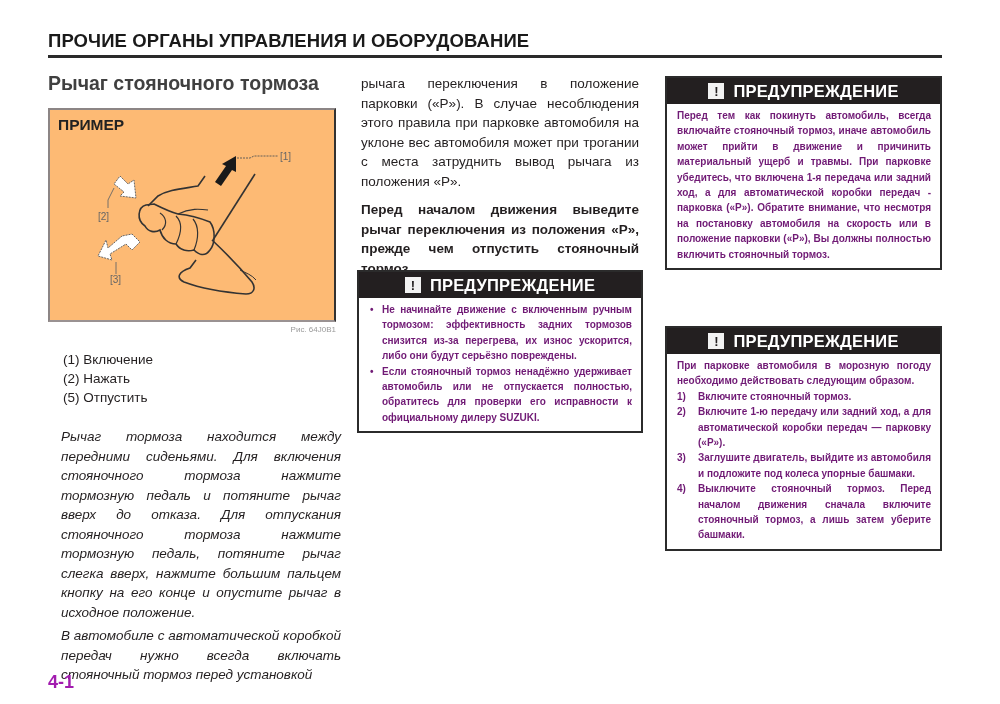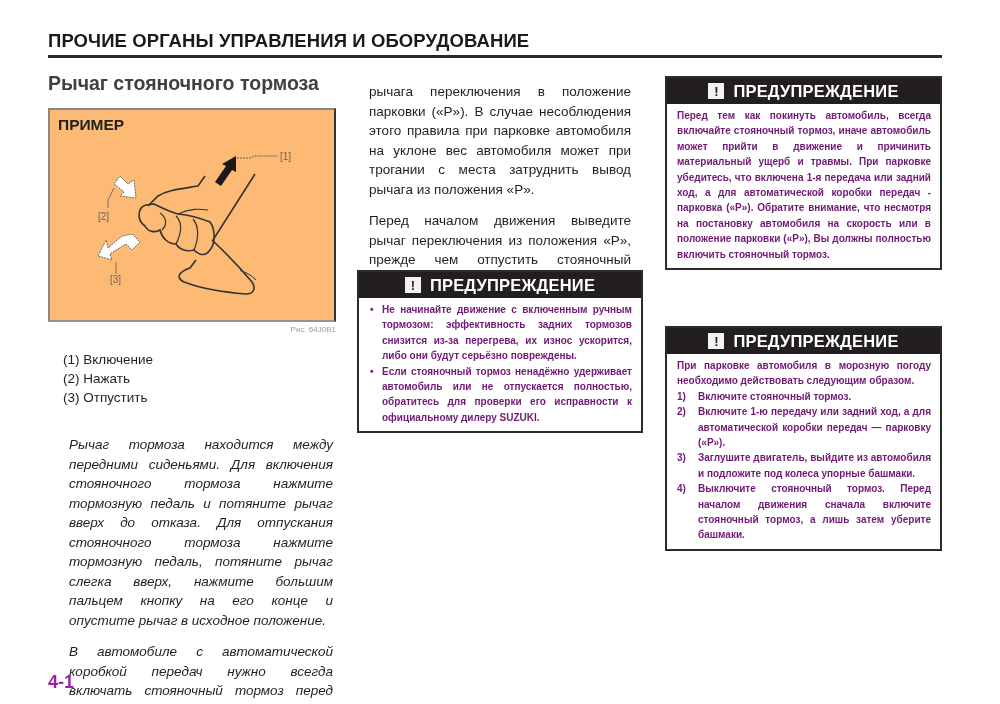--- a/index.html
+++ b/index.html
@@ -18,24 +18,24 @@
   .section-title { font-size: 19.5px; font-weight: bold; color: #404040; line-height: 26px; white-space: nowrap; }
 
   .figure { position: absolute; left: 0; top: 38px; width: 288px; height: 214px; border: 2px solid #8c8585; border-right-color: #333; border-bottom-color: #9a9292; background: #fdba74; }
   .figure-label { position: absolute; left: 8px; top: 6px; font-size: 15.5px; font-weight: bold; color: #222; }
   .figure svg { position: absolute; left: 0; top: 0; }
   .figure-caption { position: absolute; right: 0; top: 255px; font-size: 8px; color: #9a9a9a; padding-left: 48px; }
 
   .legend { position: absolute; left: 15px; top: 280px; font-size: 13.5px; line-height: 19px; color: #231f20; }
 
   .body-text { font-size: 13.5px; line-height: 19.5px; text-align: justify; color: #231f20; }
-  .body-text p { margin: 12px; }
+  .body-text p { margin: 4px; }
   .left-body { position: absolute; left: 9px; top: 353px; width: 288px; font-style: italic; }
 
-  .mid-body p + p { margin-top: 9px; }
+  .mid-body p + p { margin-top: 9px; font-weight: bold; }
 
   .warn-box { border: 2px solid #2b2b2b; background: #fff; }
   .warn-head { background: #231f20; color: #fff; height: 26px; display: flex; align-items: center; justify-content: center; gap: 9px; }
   .warn-icon { width: 16px; height: 16px; background: #f2f2f2; color: #231f20; font-size: 13px; font-weight: bold; display: flex; align-items: center; justify-content: center; line-height: 1; }
   .warn-title { font-size: 16.5px; font-weight: bold; letter-spacing: 0.2px; }
   .warn-body { padding: 4px 9px 6px 10px; font-size: 10px; font-weight: bold; line-height: 15.4px; text-align: justify; color: #701a75; }
   .warn-body ul { list-style: none; }
   .warn-body li { position: relative; padding-left: 13px; }
   .warn-body li::before { content: "•"; position: absolute; left: 1px; top: 0; }
   .warn-body ol { list-style: none; }
@@ -87,21 +87,21 @@
       <path d="M72 126 L58 138 L56 130 L48 146 L62 150 L60 144 L76 134 L82 140 L90 132 L82 124 Z" stroke="#666" stroke-width="1" fill="#fff" stroke-dasharray="2 1"></path>
       <path d="M66 152 L66 164" stroke="#666" stroke-width="0.9" fill="none"></path>
       <text x="60" y="173" font-size="10" fill="#666" font-family="Liberation Sans, sans-serif">[3]</text>
     </svg>
   </div>
   <div class="figure-caption">Рис. 64J0B1</div>
 
   <div class="legend">
     <div>(1) Включение</div>
     <div>(2) Нажать</div>
-    <div>(3) Отпустить</div>
+    <div>(5) Отпустить</div>
   </div>
 
   <div class="body-text left-body">
     <p>Рычаг тормоза находится между передними сиденьями. Для включения стояночного тормоза нажмите тормозную педаль и потяните рычаг вверх до отказа. Для отпускания стояночного тормоза нажмите тормозную педаль, потяните рычаг слегка вверх, нажмите большим пальцем кнопку на его конце и опустите рычаг в исходное положение.</p>
     <p>В автомобиле с автоматической коробкой передач нужно всегда включать стояночный тормоз перед установкой</p>
   </div>
 </div>
 
 <div class="col col-mid">
   <div class="body-text mid-body">

